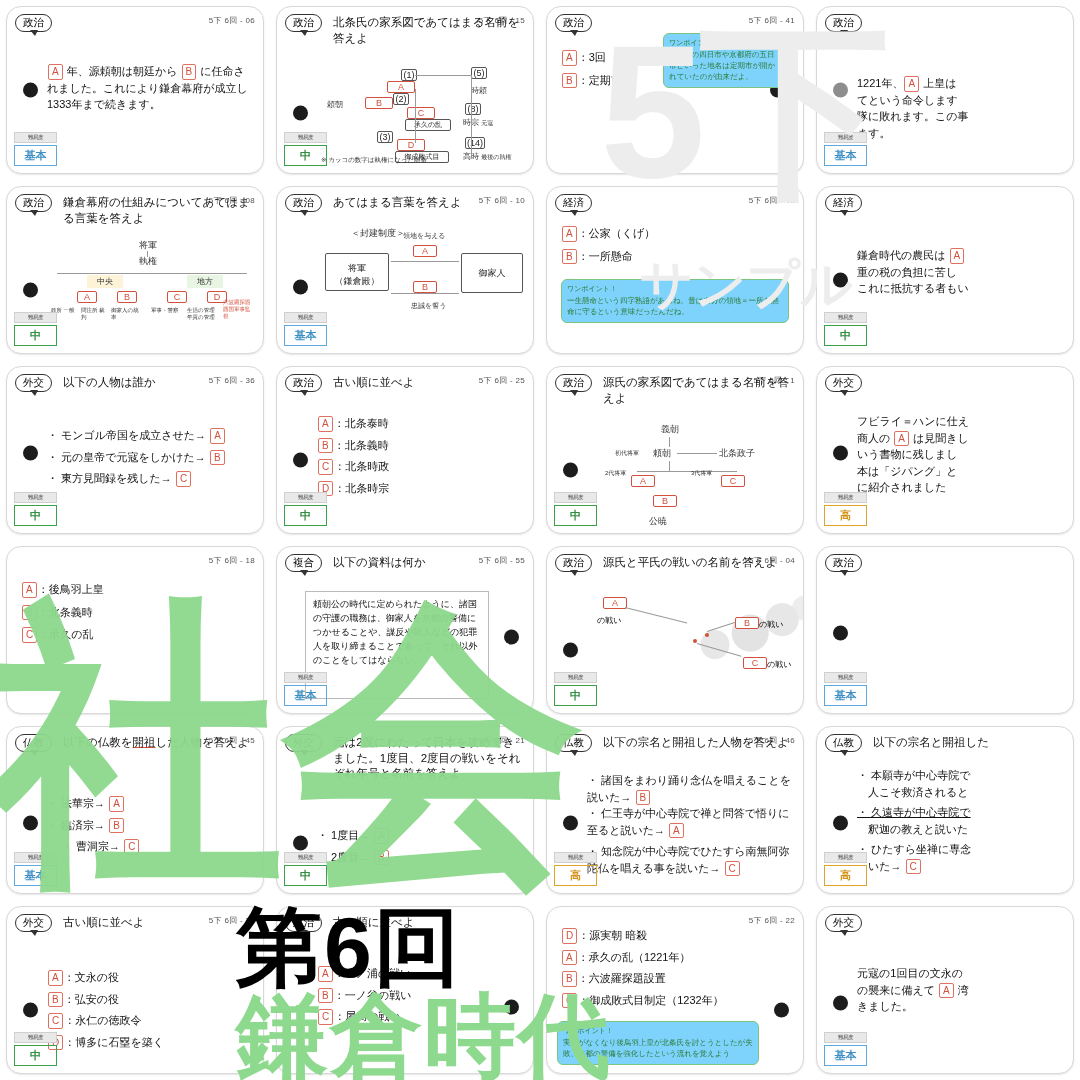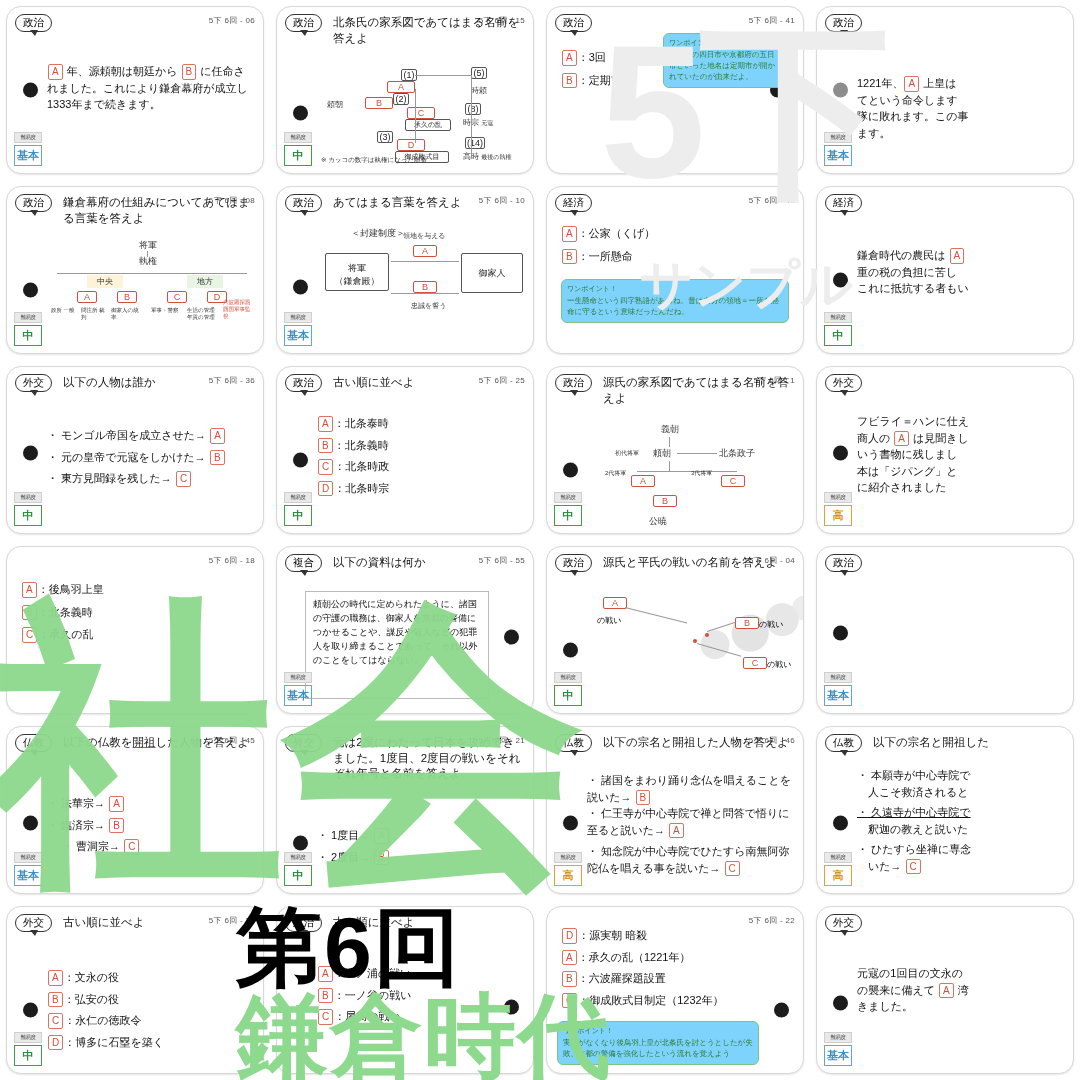--- a/index.html
+++ b/index.html
@@ -73,21 +73,21 @@
   .bullet.grey{background:#8d8d8d;}
   .body{
     position:absolute;
     left:40px;right:8px;top:44px;bottom:8px;
     font-size:11px;
     line-height:1.5;
     color:#111;
   }
   .lvl{
     position:absolute;left:7px;bottom:7px;
-    width:28px;
+    width:43px;
     text-align:center;
     font-size:6.5px;
     color:#444;
   }
   .lvl .cap{
     display:block;
     background:#e9e9e9;
     border:1px solid #cfcfcf;
     font-size:5.5px;
     line-height:1.5;

